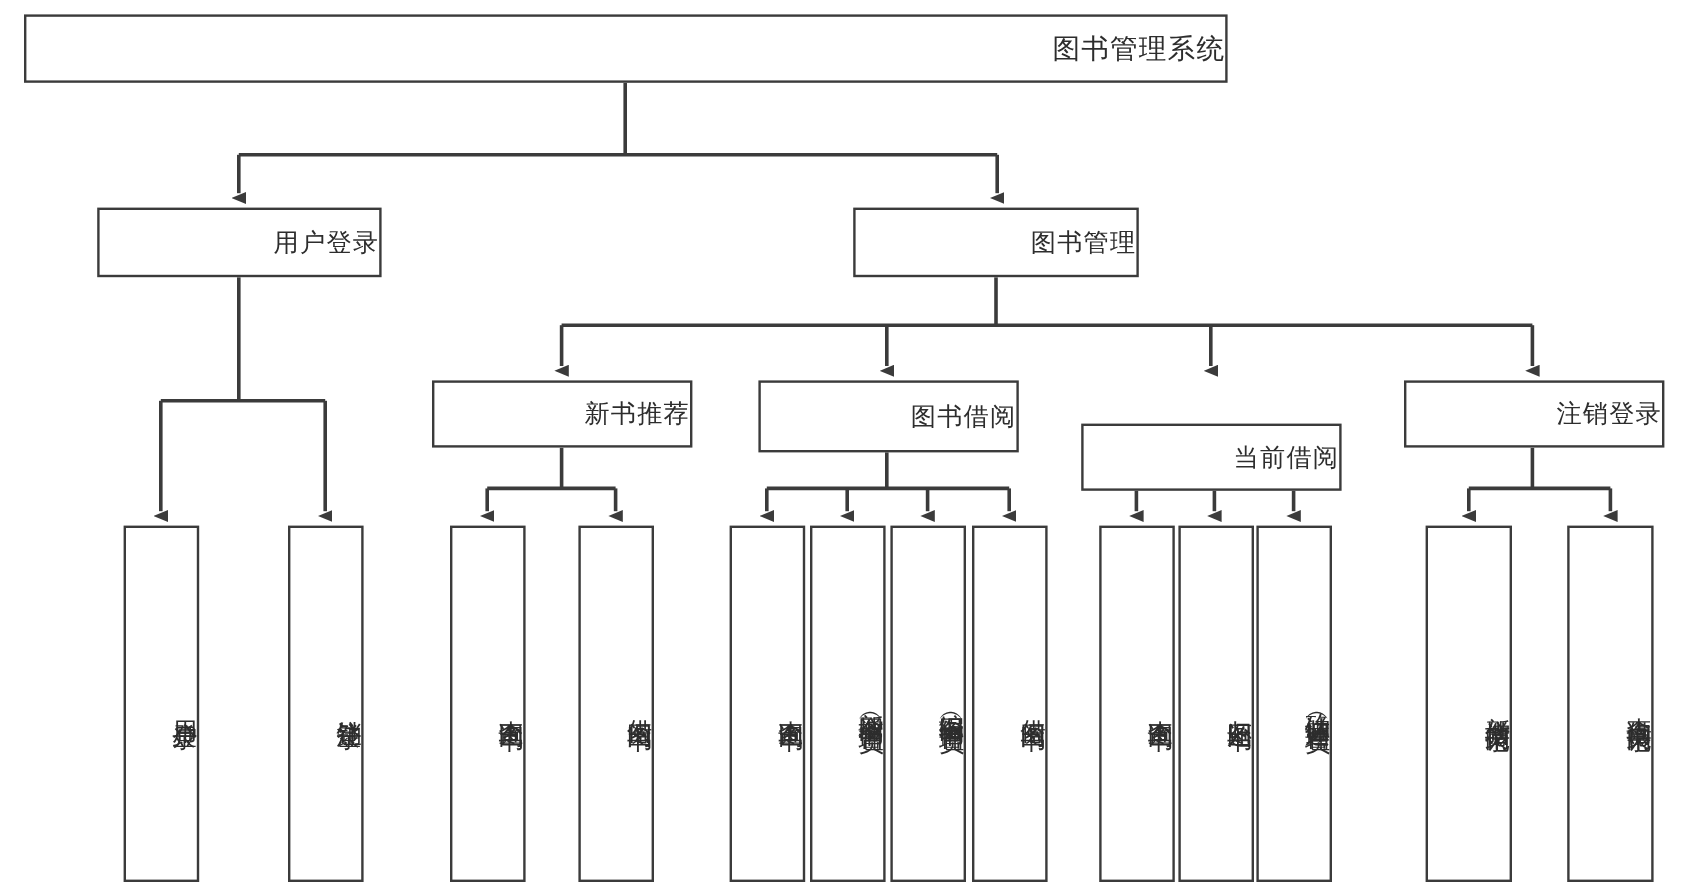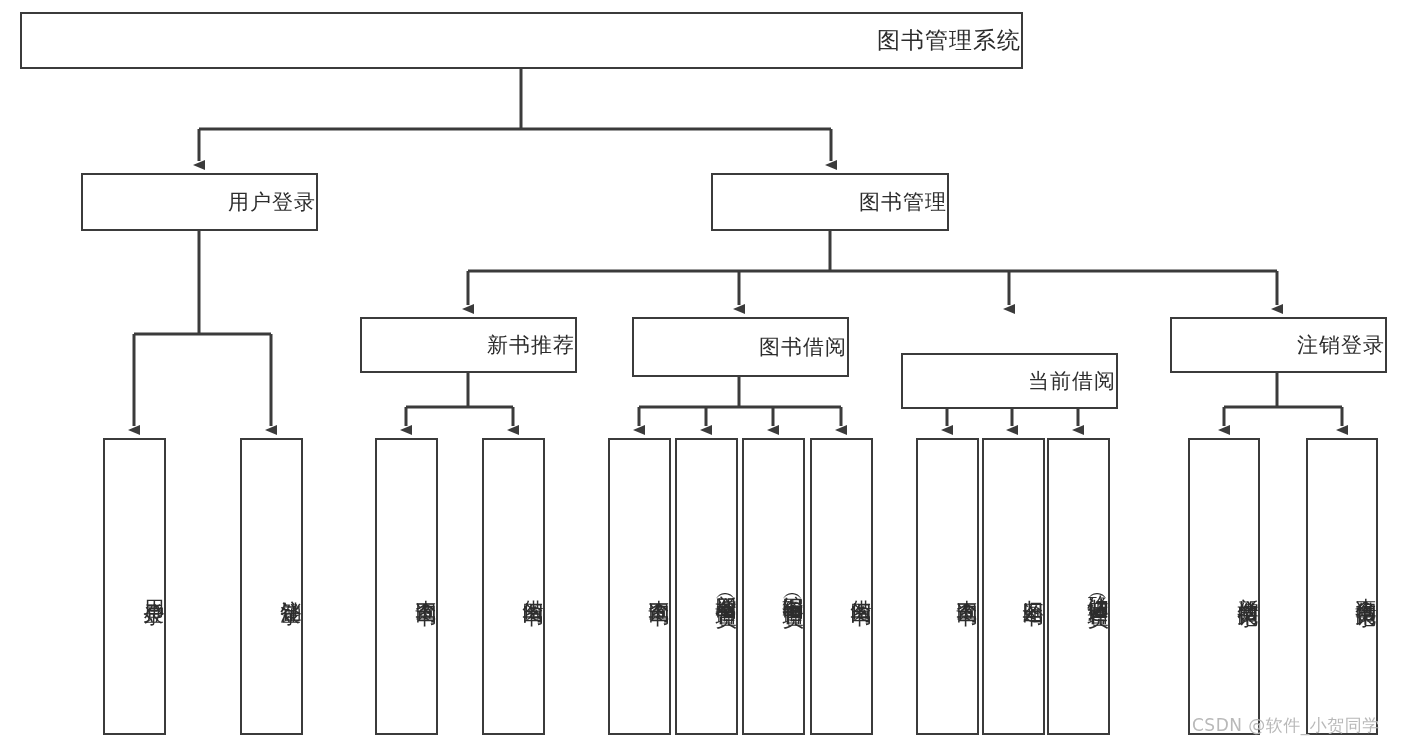--- a/index.html
+++ b/index.html
@@ -198,15 +198,14 @@
   </div>
 
   <div class="node v" style="left:1188px; top:438px; width:72px; height:297px;">
     <span class="vtext">新增借阅记录</span>
   </div>
 
   <div class="node v" style="left:1306px; top:438px; width:72px; height:297px;">
     <span class="vtext">查询借阅记录</span>
   </div>
 
-  <div class="watermark">CSDN @软件_小贺同学</div>
 
 </div>
 
 </body></html>

